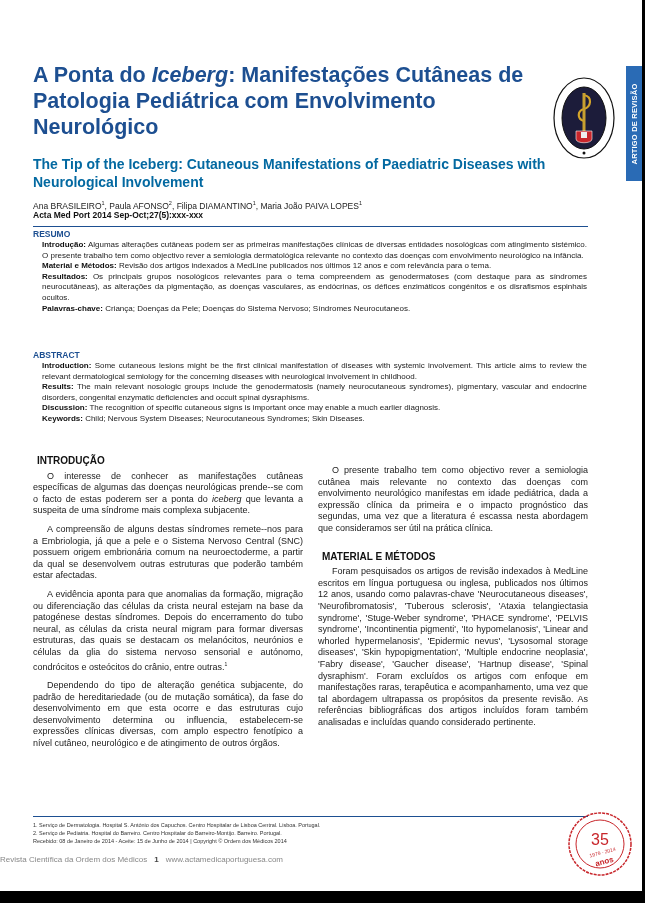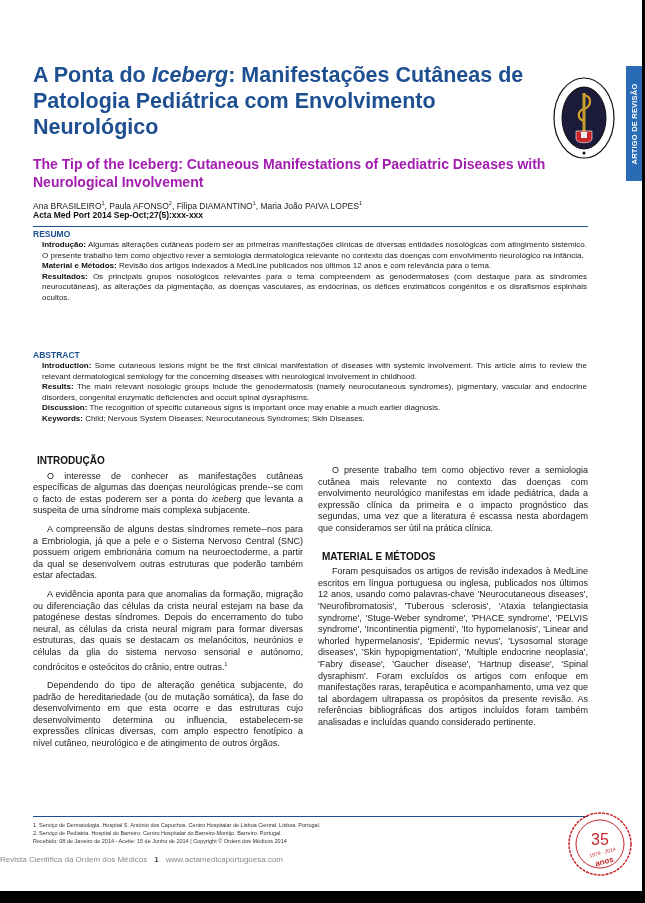--- a/index.html
+++ b/index.html
@@ -1,20 +1,20 @@
 <!DOCTYPE html>
 <html><head>
 <meta charset="utf-8">
 <style>
   html, body { margin:0; padding:0; }
   body { width:645px; height:903px; background:#000; position:relative; overflow:hidden; font-family:"Liberation Sans", sans-serif; }
   .page { position:absolute; left:0; top:0; width:642px; height:891px; background:#fff; }
   .title-pt { position:absolute; left:33px; top:62px; width:500px; font-size:21.5px; line-height:26px; font-weight:bold; color:#1d4f91; margin:0; }
   .title-pt i { font-style:italic; }
-  .title-en { position:absolute; left:33px; top:155px; width:520px; font-size:14px; line-height:18px; font-weight:bold; color:#a21caf; margin:0; }
+  .title-en { position:absolute; left:33px; top:155px; width:520px; font-size:14px; line-height:18px; font-weight:bold; color:#0369a1; margin:0; }
   .seal { position:absolute; left:553px; top:77px; width:62px; height:82px; }
   .side-tab { position:absolute; left:626px; top:66px; width:16px; height:115px; background:#2a6bb5; }
   .side-tab span { position:absolute; left:50%; top:50%; transform:translate(-50%,-50%) rotate(-90deg); white-space:nowrap; color:#fff; font-size:7.5px; font-weight:bold; letter-spacing:0.2px; }
   .authors { position:absolute; left:33px; top:200px; font-size:8.5px; color:#222; }
   .authors sup { font-size:5.5px; }
   .citation { position:absolute; left:33px; top:210px; font-size:8.5px; font-weight:bold; color:#111; }
   .hr-top { position:absolute; left:33px; top:226px; width:555px; height:1px; background:#1d4f91; }
   .sec-label { position:absolute; left:33px; font-size:8.5px; font-weight:bold; color:#1d4f91; }
   .abs { position:absolute; left:42px; width:545px; font-size:8px; line-height:10.6px; color:#222; text-align:justify; }
   .abs p { margin:0; }
@@ -62,20 +62,21 @@
   </div>
   <div class="citation">Acta Med Port 2014 Sep-Oct;27(5):xxx-xxx</div>
 
   <div class="hr-top"></div>
 
   <div class="sec-label" style="top:229px">RESUMO</div>
   <div class="abs" style="top:240px">
     <p><b>Introdução:</b><span> Algumas alterações cutâneas podem ser as primeiras manifestações clínicas de diversas entidades nosológicas com atingimento sistémico. O presente trabalho tem como objectivo rever a semiologia dermatológica relevante no contexto das doenças com envolvimento neurológico na infância.</span></p>
     <p><b>Material e Métodos:</b><span> Revisão dos artigos indexados à MedLine publicados nos últimos 12 anos e com relevância para o tema.</span></p>
     <p><b>Resultados:</b><span> Os principais grupos nosológicos relevantes para o tema compreendem as genodermatoses (com destaque para as síndromes neurocutâneas), as alterações da pigmentação, as doenças vasculares, as endócrinas, os défices enzimáticos congénitos e os disrafismos espinhais ocultos.</span></p>
+    <p><b>Palavras-chave:</b><span> Criança; Doenças da Pele; Doenças do Sistema Nervoso; Síndromes Neurocutaneos.</span></p>
   </div>
 
   <div class="sec-label" style="top:350px">ABSTRACT</div>
   <div class="abs" style="top:361px">
     <p><b>Introduction:</b><span> Some cutaneous lesions might be the first clinical manifestation of diseases with systemic involvement. This article aims to review the relevant dermatological semiology for the concerning diseases with neurological involvement in childhood.</span></p>
     <p><b>Results:</b><span> The main relevant nosologic groups include the genodermatosis (namely neurocutaneous syndromes), pigmentary, vascular and endocrine disorders, congenital enzymatic deficiencies and occult spinal dysraphisms.</span></p>
     <p><b>Discussion:</b><span> The recognition of specific cutaneous signs is important once may enable a much earlier diagnosis.</span></p>
     <p><b>Keywords:</b><span> Child; Nervous System Diseases; Neurocutaneous Syndromes; Skin Diseases.</span></p>
   </div>
 

